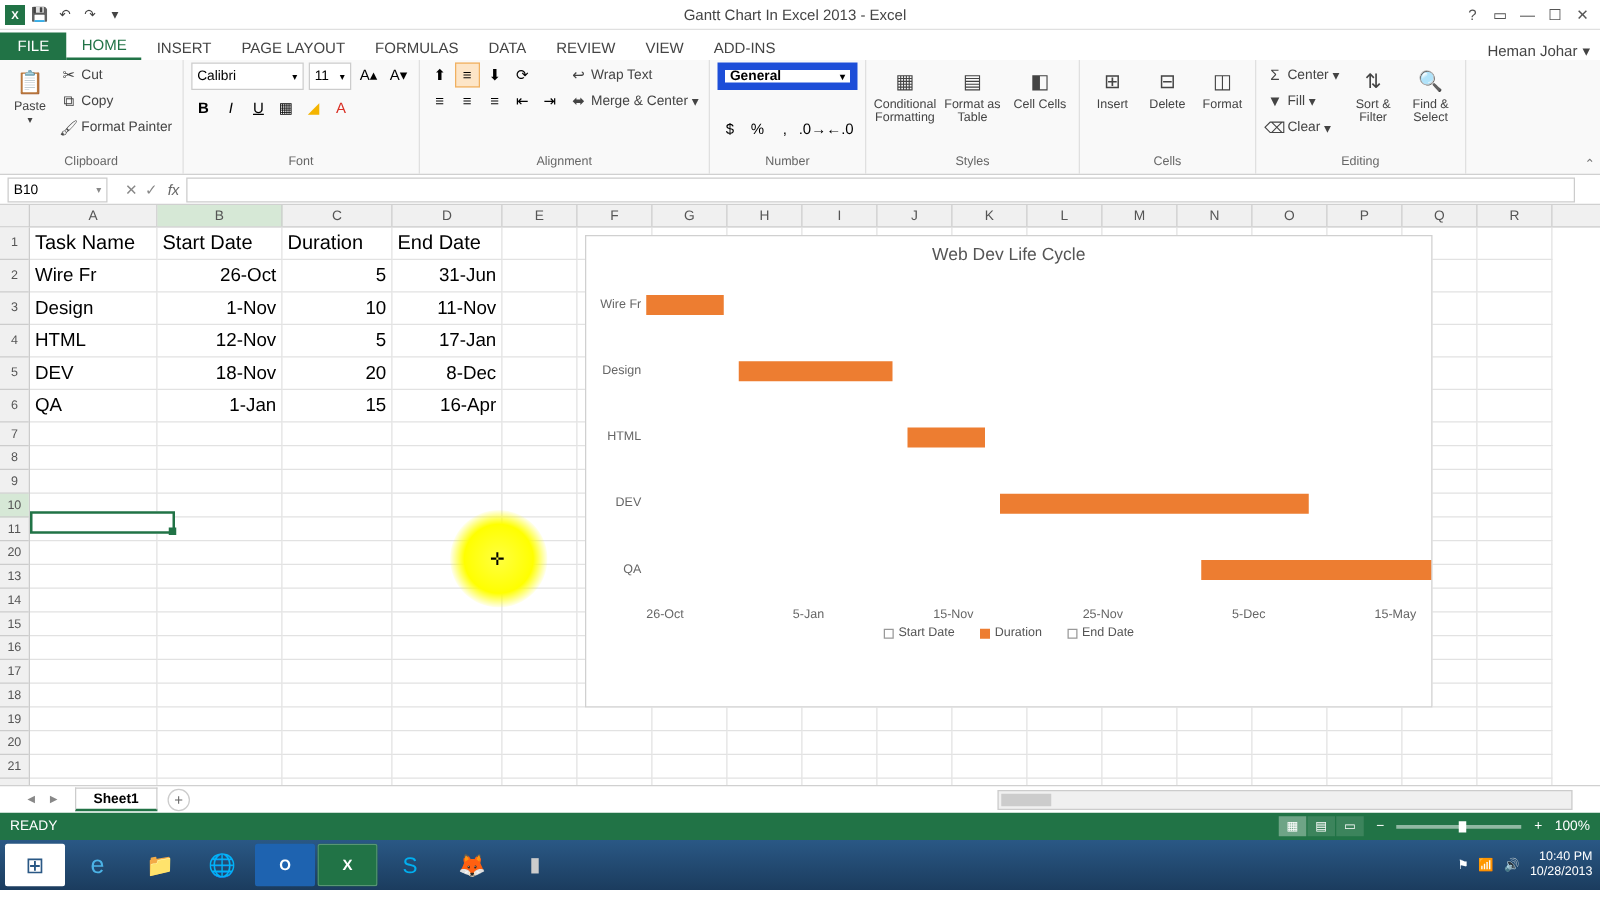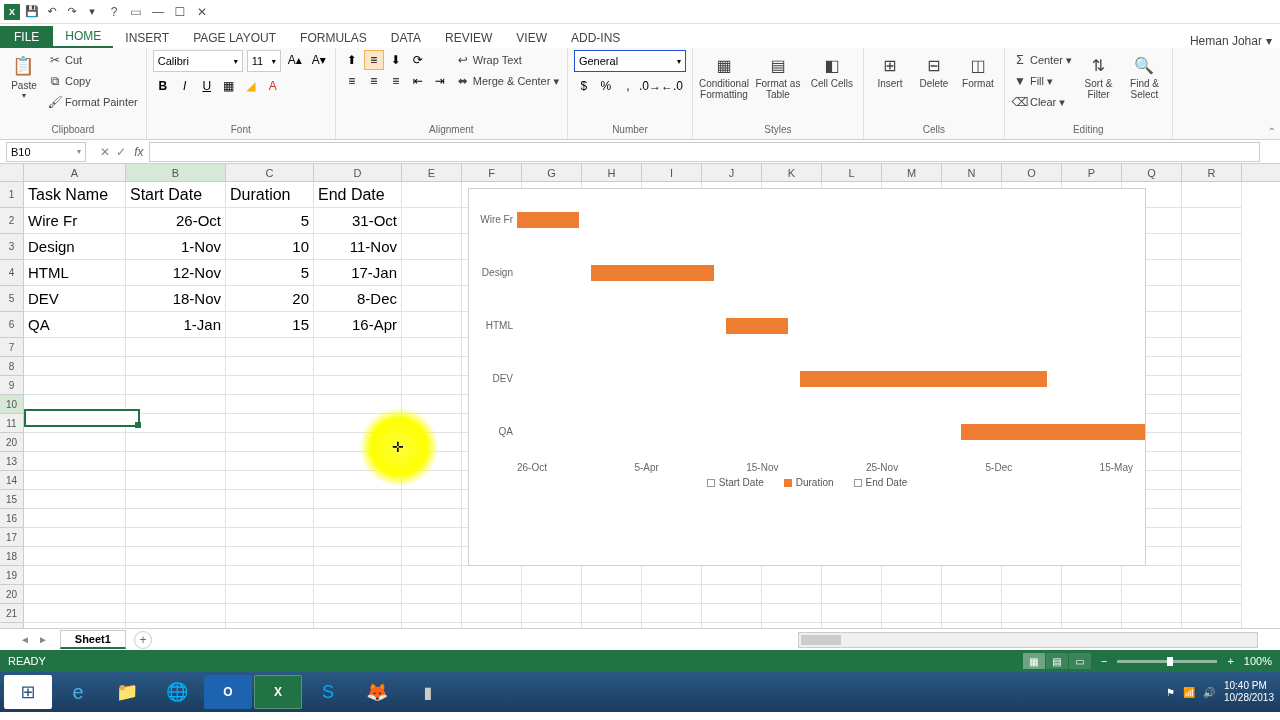--- a/index.html
+++ b/index.html
@@ -25,21 +25,21 @@
 .big-btn { width: 36px; display: flex; flex-direction: column; align-items: center; font-size: 10px; color: #444; cursor: pointer; padding-top: 2px; }
 .big-btn .ico { width: 28px; height: 28px; display: flex; align-items: center; justify-content: center; font-size: 18px; }
 .small-btn { display: flex; align-items: center; gap: 3px; font-size: 11px; color: #444; cursor: pointer; height: 20px; padding: 0 2px; white-space: nowrap; }
 .small-btn .ico { width: 14px; height: 14px; font-size: 12px; display: flex; align-items: center; justify-content: center; }
 .font-sel { display: flex; gap: 4px; margin-bottom: 3px; }
 .font-name { width: 90px; height: 22px; border: 1px solid #ccc; font-size: 11px; padding: 0 4px; display: flex; align-items: center; justify-content: space-between; background: #fff; }
 .font-size { width: 34px; height: 22px; border: 1px solid #ccc; font-size: 11px; padding: 0 4px; display: flex; align-items: center; justify-content: space-between; background: #fff; }
 .btn-row { display: flex; gap: 2px; }
 .tb { width: 20px; height: 20px; display: flex; align-items: center; justify-content: center; font-size: 12px; cursor: pointer; }
 .tb.active { background: #fde5c7; border: 1px solid #f0b060; }
-.nf-sel { width: 112px; height: 22px; border: 1px solid #1d4ed8; font-size: 11px; padding: 0 4px; display: flex; align-items: center; justify-content: space-between; background: #fff; margin-bottom: 3px; }
+.nf-sel { width: 112px; height: 22px; border: 6px solid #1d4ed8; font-size: 11px; padding: 0 4px; display: flex; align-items: center; justify-content: space-between; background: #fff; margin-bottom: 20px; font-weight: bold; }
 .med-btn { width: 50px; display: flex; flex-direction: column; align-items: center; font-size: 10px; color: #444; cursor: pointer; text-align: center; line-height: 11px; padding-top: 2px; }
 .med-btn .ico { width: 26px; height: 26px; font-size: 16px; display: flex; align-items: center; justify-content: center; }
 .collapse-ribbon { position: absolute; right: 4px; bottom: 2px; font-size: 10px; color: #777; cursor: pointer; }
 .namebox-row { height: 24px; border-bottom: 1px solid #d0d0d0; display: flex; align-items: center; background: #fff; }
 .name-box { width: 80px; height: 20px; border: 1px solid #ccc; margin: 0 6px; font-size: 11px; padding: 0 4px; display: flex; align-items: center; justify-content: space-between; }
 .fx-btns { display: flex; gap: 6px; padding: 0 8px; color: #888; font-size: 12px; }
 .fx-label { font-style: italic; font-size: 12px; color: #666; padding-right: 6px; }
 .formula-bar { flex: 1; height: 20px; border: 1px solid #ccc; margin-right: 20px; }
 .grid-area { position: relative; height: 464px; overflow: hidden; background: #fff; }
 .col-headers { position: absolute; top: 0; left: 24px; right: 0; height: 18px; display: flex; background: #f0f0f0; border-bottom: 1px solid #ccc; }
@@ -83,33 +83,34 @@
 .sb-view-btns { display: flex; gap: 1px; }
 .sb-vb { width: 22px; height: 16px; background: rgba(255,255,255,.12); display: flex; align-items: center; justify-content: center; font-size: 10px; cursor: pointer; }
 .sb-vb.active { background: rgba(255,255,255,.35); }
 .zoom-slider { width: 100px; height: 3px; background: rgba(255,255,255,.5); position: relative; }
 .zoom-slider::after { content: ''; position: absolute; left: 50%; top: -3px; width: 6px; height: 9px; background: #fff; }
 .taskbar { height: 40px; background: linear-gradient(#2a5885,#1b3c5e); display: flex; align-items: center; padding: 0 4px; gap: 2px; position: relative; }
 .tb-btn { width: 48px; height: 34px; display: flex; align-items: center; justify-content: center; border-radius: 2px; cursor: pointer; }
 .tb-btn.active { background: rgba(255,255,255,.18); box-shadow: inset 0 0 0 1px rgba(255,255,255,.25); }
 .tb-start { background: #fff; color: #2a5885; font-size: 18px; }
 .tb-tray { position: absolute; right: 6px; display: flex; align-items: center; gap: 8px; color: #fff; font-size: 10px; }
-.tb-clock { line-height: 12px; }
+.tb-clock { text-align: right; line-height: 12px; }
 </style>
 </head>
 <body>
 
 <div class="titlebar">
   <div class="qat">
     <div class="excel-logo">X</div>
     <div class="qat-icon">💾</div>
     <div class="qat-icon">↶</div>
     <div class="qat-icon">↷</div>
     <div class="qat-icon">▾</div>
   </div>
+  <div class="title">Gantt Chart In Excel 2013 - Excel</div>
   <div class="win-controls">
     <div class="win-btn">?</div>
     <div class="win-btn">▭</div>
     <div class="win-btn">—</div>
     <div class="win-btn">☐</div>
     <div class="win-btn">✕</div>
   </div>
 </div>
 
 <div class="tabs">
@@ -361,21 +362,21 @@
         <div class="cell" style="width: 60px;"></div>
         <div class="cell" style="width: 60px;"></div>
         <div class="cell" style="width: 60px;"></div>
         <div class="cell" style="width: 60px;"></div>
         <div class="cell" style="width: 60px;"></div>
       </div>
       <div class="cell-row bigrow">
         <div class="cell" style="width: 102px;">Wire Fr</div>
         <div class="cell r" style="width: 100px;">26-Oct</div>
         <div class="cell r" style="width: 88px;">5</div>
-        <div class="cell r" style="width: 88px;">31-Oct</div>
+        <div class="cell r" style="width: 88px;">31-Jun</div>
         <div class="cell" style="width: 60px;"></div>
         <div class="cell" style="width: 60px;"></div>
         <div class="cell" style="width: 60px;"></div>
         <div class="cell" style="width: 60px;"></div>
         <div class="cell" style="width: 60px;"></div>
         <div class="cell" style="width: 60px;"></div>
         <div class="cell" style="width: 60px;"></div>
         <div class="cell" style="width: 60px;"></div>
         <div class="cell" style="width: 60px;"></div>
         <div class="cell" style="width: 60px;"></div>
@@ -785,20 +786,21 @@
         <div class="cell" style="width: 60px;"></div>
       </div>
     </div>
 
   <div class="sel-cell" style="left:24px; top:245px; width:116px; height:18px;"></div>
 
   <div class="highlight-circle" style="left:360px; top:244px;"></div>
   <div class="cursor-glyph" style="left:392px; top:275px;">✛</div>
 
   <div class="chart" style="left:468px; top:24px; width:678px; height:378px;">
+    <div class="chart-title">Web Dev Life Cycle</div>
     <div class="chart-body" id="chart-body">
         <div class="chart-row">
           <div class="chart-cat">Wire Fr</div>
           <div class="chart-track">
             <div class="chart-bar" style="left: 0%; width: 10%;"></div>
           </div>
         </div>
         <div class="chart-row">
           <div class="chart-cat">Design</div>
           <div class="chart-track">
@@ -819,21 +821,21 @@
         </div>
         <div class="chart-row">
           <div class="chart-cat">QA</div>
           <div class="chart-track">
             <div class="chart-bar" style="left: 72%; width: 30%;"></div>
           </div>
         </div>
       </div>
     <div class="chart-xaxis" id="chart-xaxis" style="padding:0 12px 0 48px">
         <span>26-Oct</span>
-        <span>5-Apr</span>
+        <span>5-Jan</span>
         <span>15-Nov</span>
         <span>25-Nov</span>
         <span>5-Dec</span>
         <span>15-May</span>
       </div>
     <div class="chart-legend" id="chart-legend">
         <div class="leg-item">
           <div class="leg-sw" style="background: transparent; border: 1px solid rgb(153, 153, 153);"></div>
           <span>Start Date</span>
         </div>

